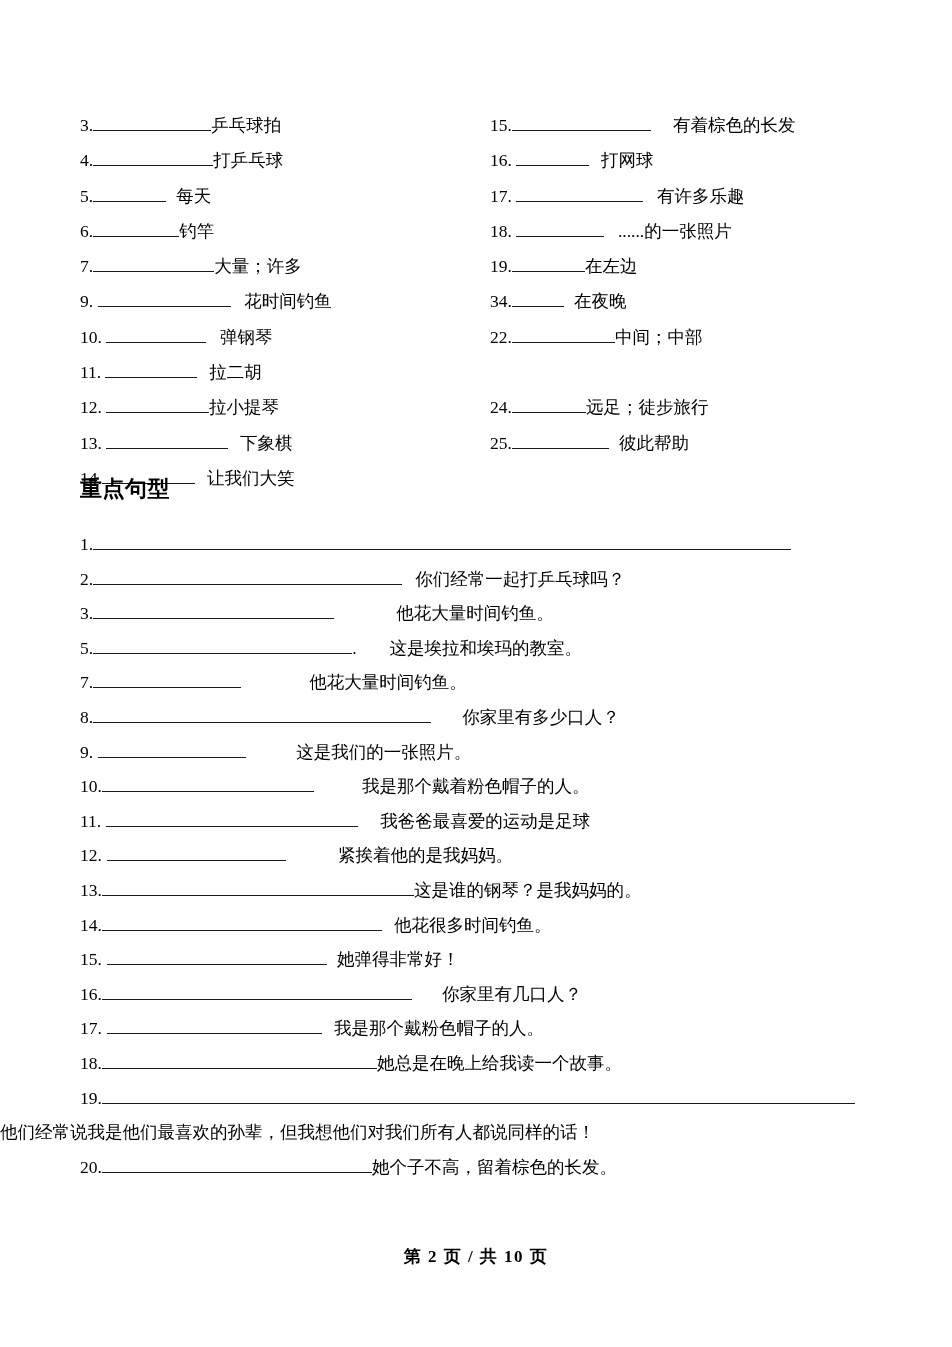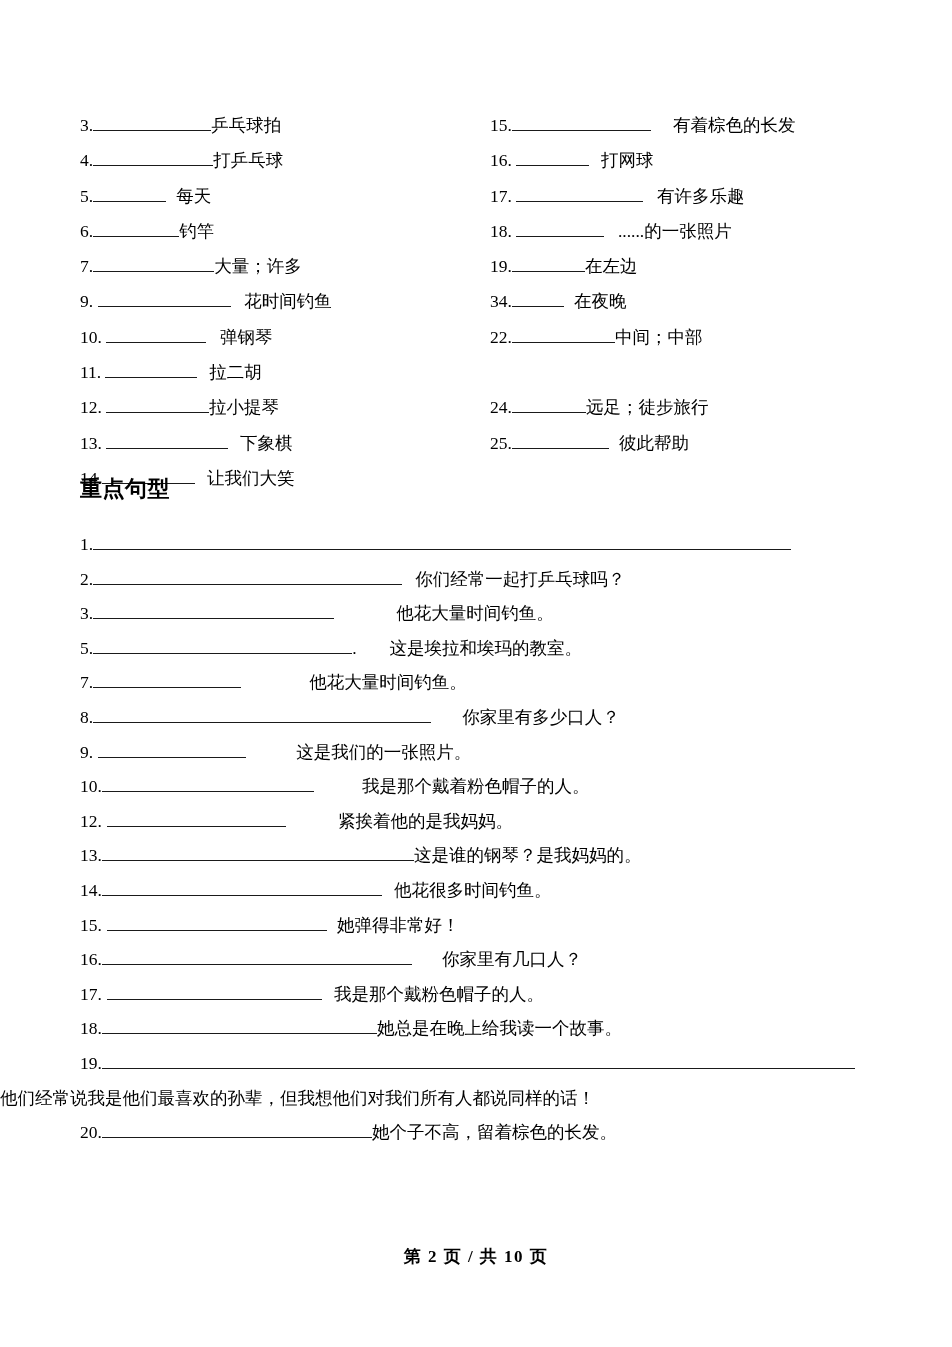--- a/index.html
+++ b/index.html
@@ -183,20 +183,23 @@
         <div class="srow">
           <div class="sline" style="position: relative;"><span class="num">8.</span><span class="blank" style="width: 338px;"></span><span style="display: inline-block; width: 31px;"></span><span class="cn">你家里有多少口人？</span></div>
         </div>
         <div class="srow">
           <div class="sline" style="position: relative;"><span class="num">9.</span><span style="display: inline-block; width: 5px;"></span><span class="blank" style="width: 148px;"></span><span style="display: inline-block; width: 50px;"></span><span class="cn">这是我们的一张照片。</span></div>
         </div>
         <div class="srow">
           <div class="sline" style="position: relative;"><span class="num">10.</span><span class="blank" style="width: 212px;"></span><span style="display: inline-block; width: 48px;"></span><span class="cn">我是那个戴着粉色帽子的人。</span></div>
         </div>
         <div class="srow">
+          <div class="sline" style="position: relative;"><span class="num">11.</span><span style="display: inline-block; width: 5px;"></span><span class="blank" style="width: 252px;"></span><span style="display: inline-block; width: 22px;"></span><span class="cn">我爸爸最喜爱的运动是足球</span></div>
+        </div>
+        <div class="srow">
           <div class="sline" style="position: relative;"><span class="num">12.</span><span style="display: inline-block; width: 5px;"></span><span class="blank" style="width: 179px;"></span><span style="display: inline-block; width: 52px;"></span><span class="cn">紧挨着他的是我妈妈。</span></div>
         </div>
         <div class="srow">
           <div class="sline" style="position: relative;"><span class="num">13.</span><span class="blank" style="width: 312px;"></span><span class="cn">这是谁的钢琴？是我妈妈的。</span></div>
         </div>
         <div class="srow">
           <div class="sline" style="position: relative;"><span class="num">14.</span><span class="blank" style="width: 280px;"></span><span style="display: inline-block; width: 12px;"></span><span class="cn">他花很多时间钓鱼。</span></div>
         </div>
         <div class="srow">
           <div class="sline" style="position: relative;"><span class="num">15.</span><span style="display: inline-block; width: 5px;"></span><span class="blank" style="width: 220px;"></span><span style="display: inline-block; width: 10px;"></span><span class="cn">她弹得非常好！</span></div>

